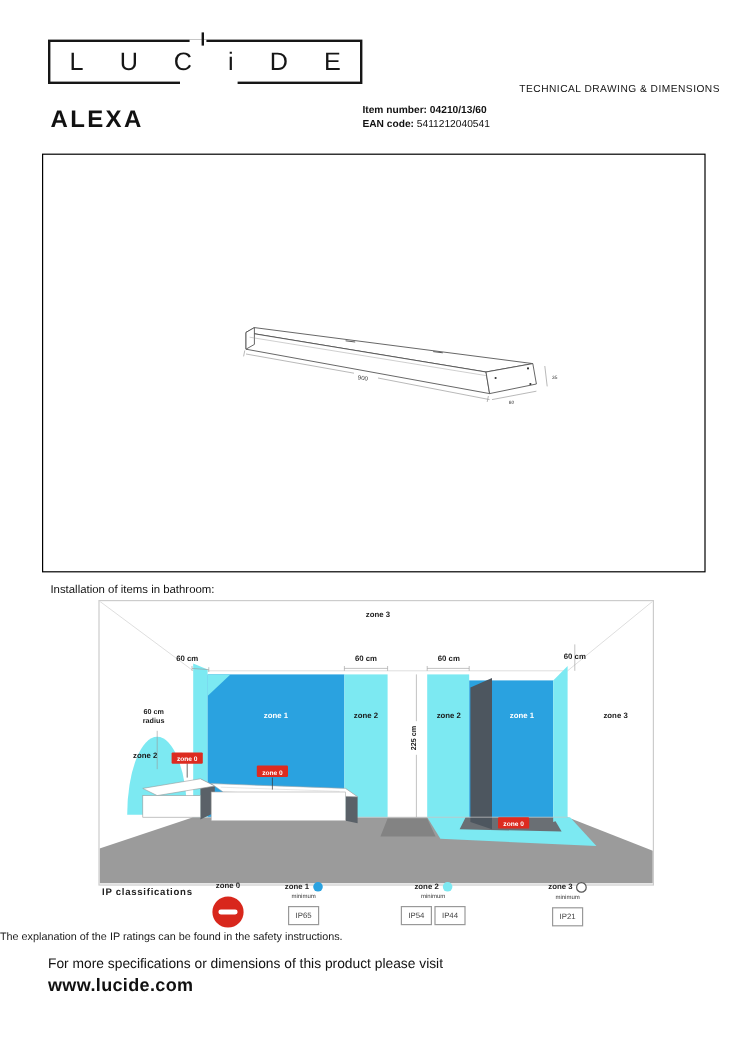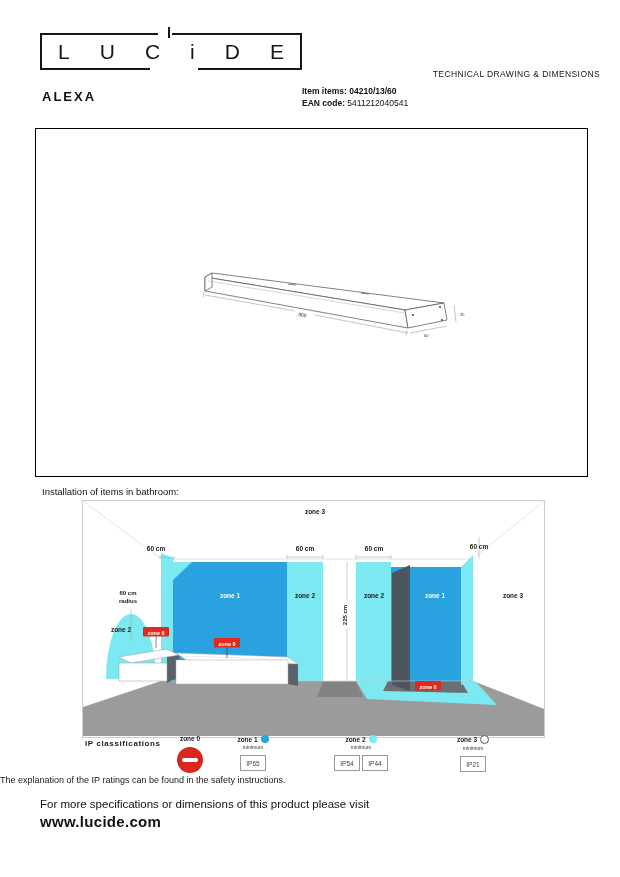--- a/index.html
+++ b/index.html
@@ -7,21 +7,21 @@
        font-family:"Liberation Sans",sans-serif;color:#111;}
   .abs{position:absolute;}
   
   .logo-box{left:40px;top:33px;width:226px;height:33px;border:2px solid #161616;
             display:flex;align-items:center;justify-content:space-between;padding:0 16px;}
   .logo-letter{font-size:21px;font-weight:400;color:#161616;line-height:1;}
   .logo-top-gap{left:45%;top:-2px;width:14px;height:4px;background:#fff;}
   .logo-caron{left:49%;top:-8px;width:2px;height:11px;background:#161616;}
   .logo-bottom-gap{left:42%;bottom:-2px;width:48px;height:4px;background:#fff;}
   .doc-title{right:20px;top:38px;font-size:8.5px;letter-spacing:.4px;color:#151515;margin-top:31px;}
-  .product-name{left:42px;top:89px;font-size:13px;font-weight:bold;letter-spacing:2px;}
+  .product-name{left:42px;top:89px;font-size:20px;font-weight:bold;letter-spacing:2px;}
   .item-block{left:302px;top:85px;font-size:8.5px;line-height:12px;}
   .item-block .lbl{font-weight:bold;}
   .item-block .val-b{font-weight:bold;}
   
   .draw-box{left:35px;top:128px;width:551px;height:347px;border:1px solid #000;}
   
   .install-title{left:42px;top:486px;font-size:9.5px;font-weight:normal;}
   .bath-box{left:82px;top:500px;width:461px;height:236px;border:1px solid #ccc;background:#fff;}
   text{font-family:"Liberation Sans",sans-serif;}
   .bt{font-weight:bold;fill:#1a1a1a;}
@@ -61,21 +61,21 @@
   <div class="abs logo-caron"></div>
   <div class="abs logo-bottom-gap"></div>
 </div>
 
 <div class="abs doc-title">TECHNICAL DRAWING &amp; DIMENSIONS</div>
 
 <div class="abs product-name">ALEXA</div>
 
 <div class="abs item-block">
   <div>
-    <span class="lbl">Item items:</span>
+    <span class="lbl">Item number:</span>
     <span class="val-b">04210/13/60</span>
   </div>
   <div>
     <span class="lbl">EAN code:</span>
     <span>5411212040541</span>
   </div>
 </div>
 
 <div class="abs draw-box">
   <svg width="551" height="345" viewBox="0 0 551 345">

